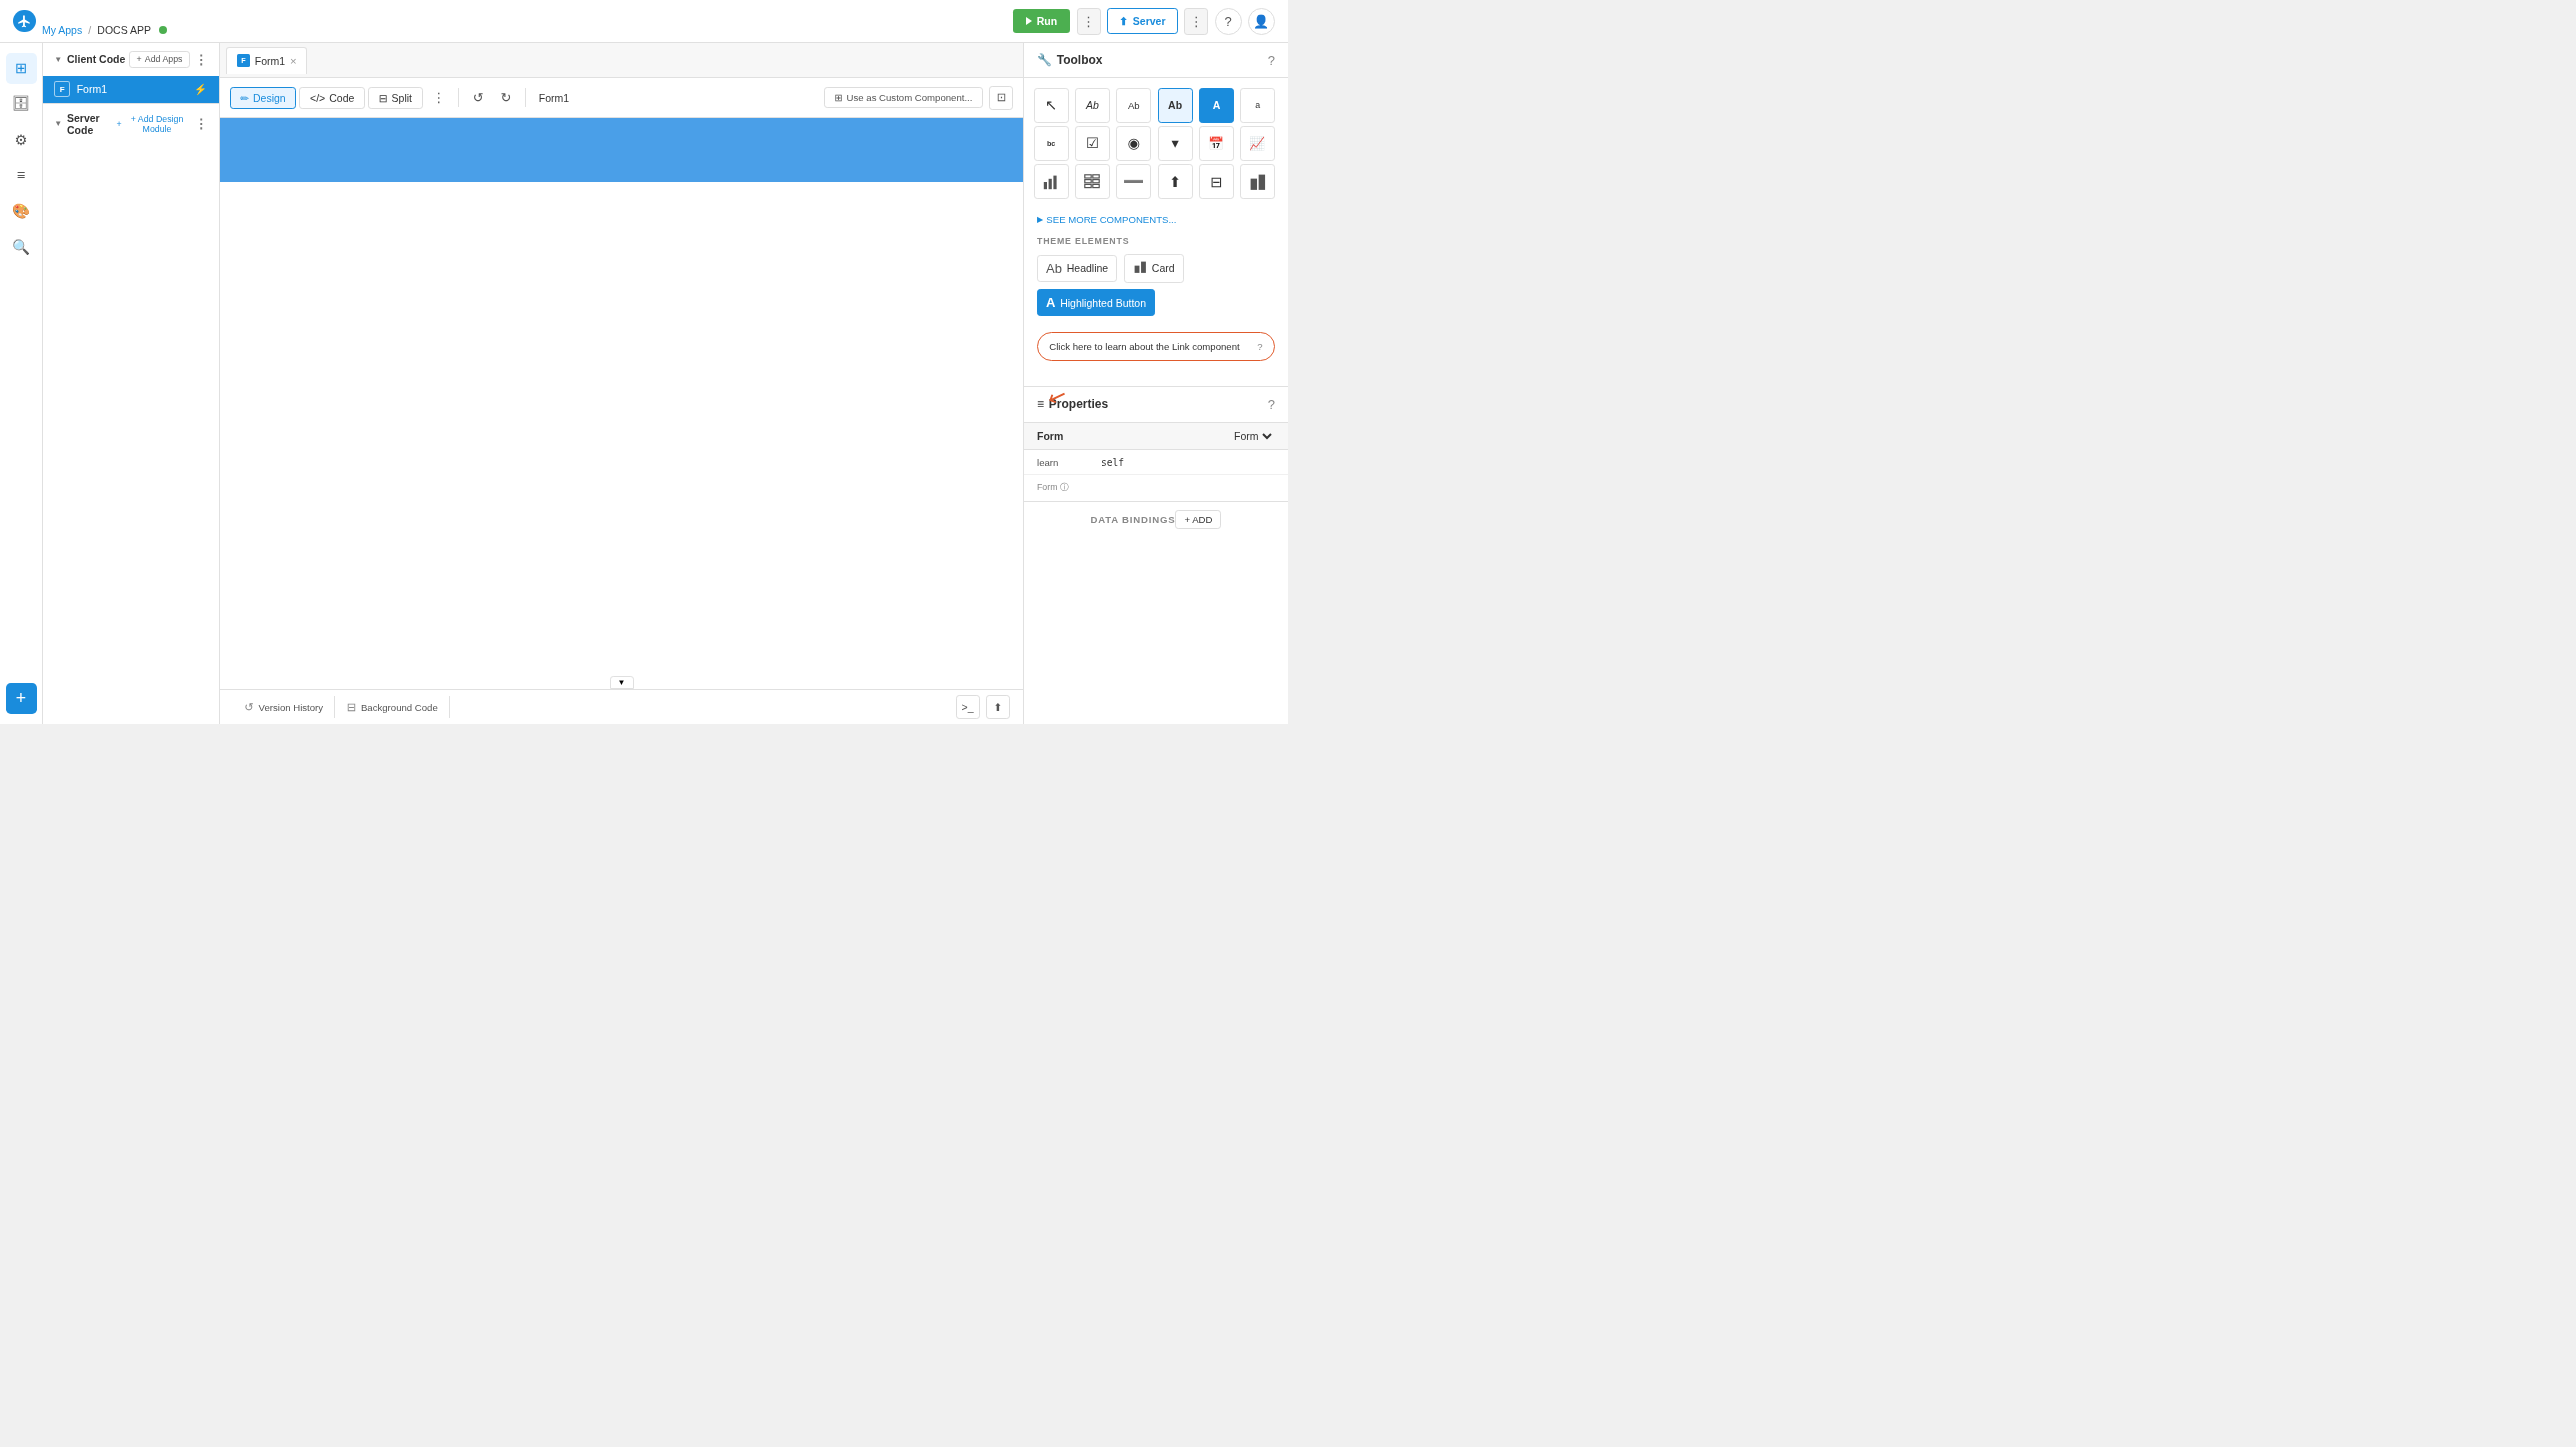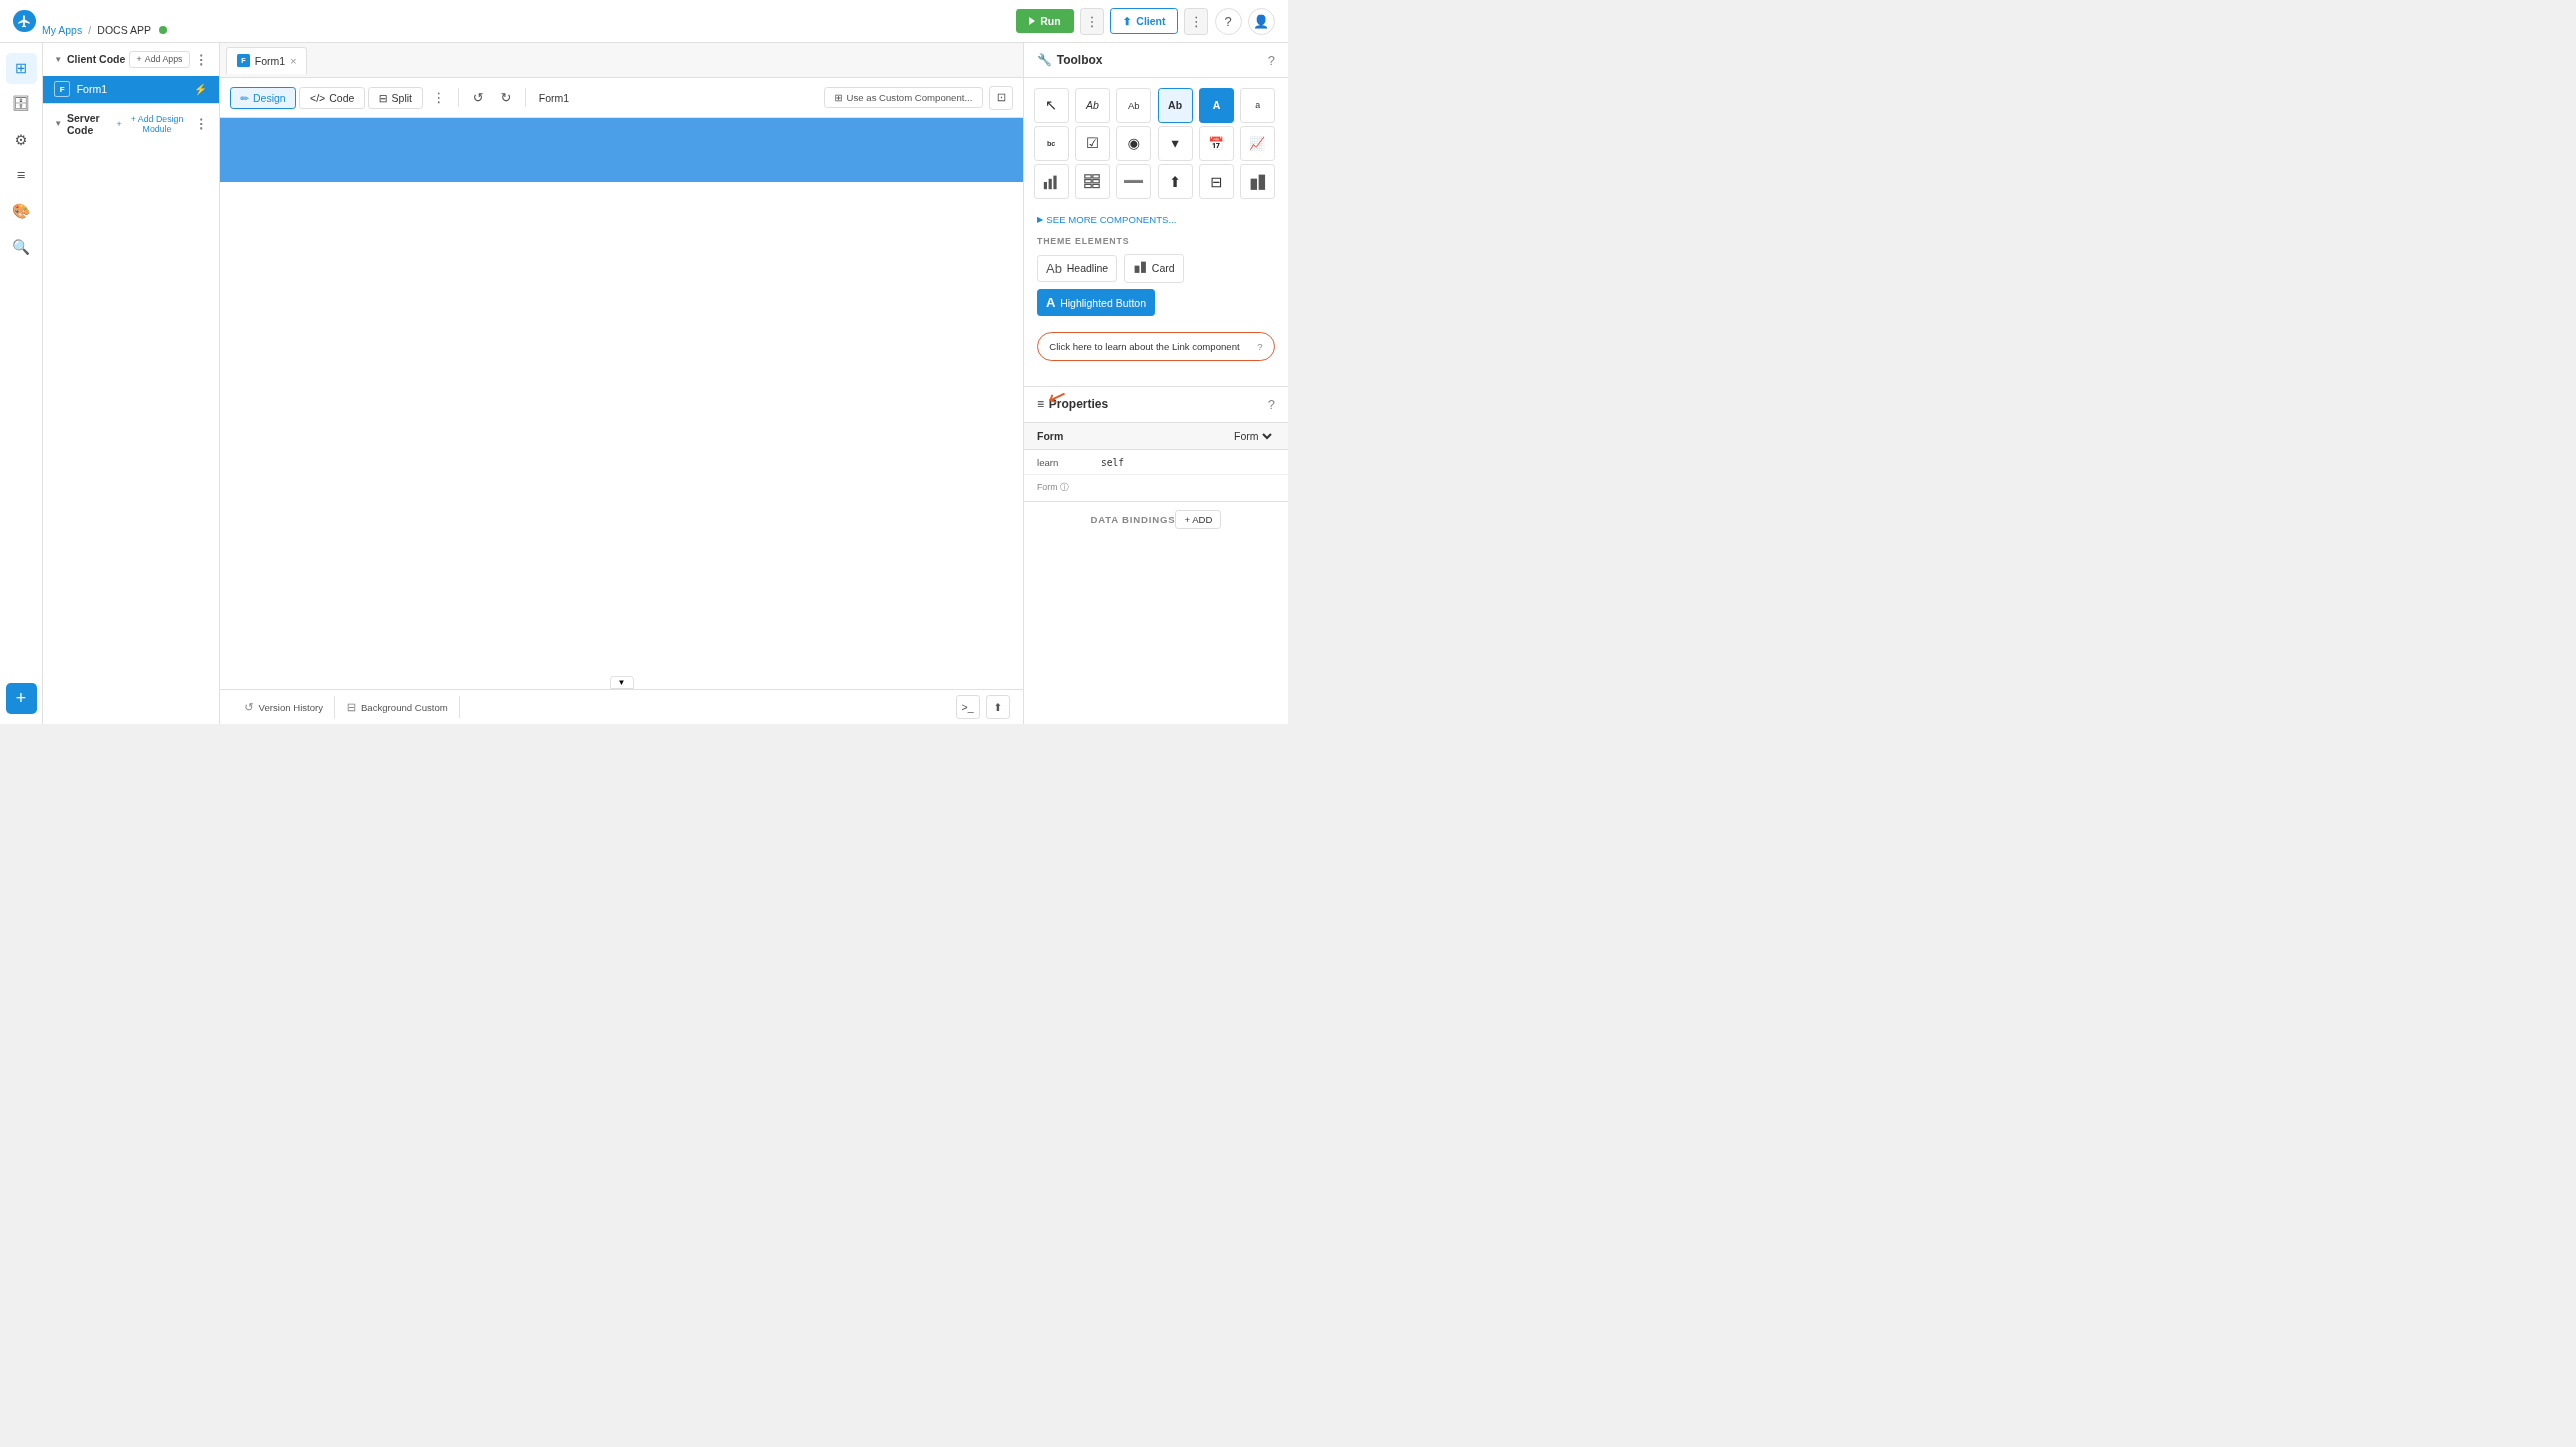--- a/index.html
+++ b/index.html
@@ -287,21 +287,21 @@
     </div>
   </div>
   <div class="top-bar-right">
     <button class="btn-run">
       <span class="play"></span>
       <span data-bind="header.run_label">Run</span>
     </button>
     <div class="btn-more">⋮</div>
     <button class="btn-publish">
       <span>⬆</span>
-      <span data-bind="header.publish_label">Client</span>
+      <span data-bind="header.publish_label">Server</span>
     </button>
     <div class="btn-more">⋮</div>
     <div class="btn-help">?</div>
     <div class="btn-avatar">👤</div>
   </div>
 </div>
 
 <div class="main-layout">
 
   <div class="icon-bar">
@@ -399,21 +399,21 @@
       </div>
     </div>
 
     <div class="bottom-bar">
       <div class="bottom-tab">
         <span class="bottom-tab-icon">↺</span>
         <span data-bind="bottom_tabs.0.label">Version History</span>
       </div>
       <div class="bottom-tab">
         <span class="bottom-tab-icon">⊟</span>
-        <span data-bind="bottom_tabs.1.label">Background Custom</span>
+        <span data-bind="bottom_tabs.1.label">Background Code</span>
       </div>
       <div class="bottom-right">
         <button class="btn-terminal">&gt;_</button>
         <button class="btn-terminal">⬆</button>
       </div>
     </div>
   </div>
 
   <div class="right-panel">
 

